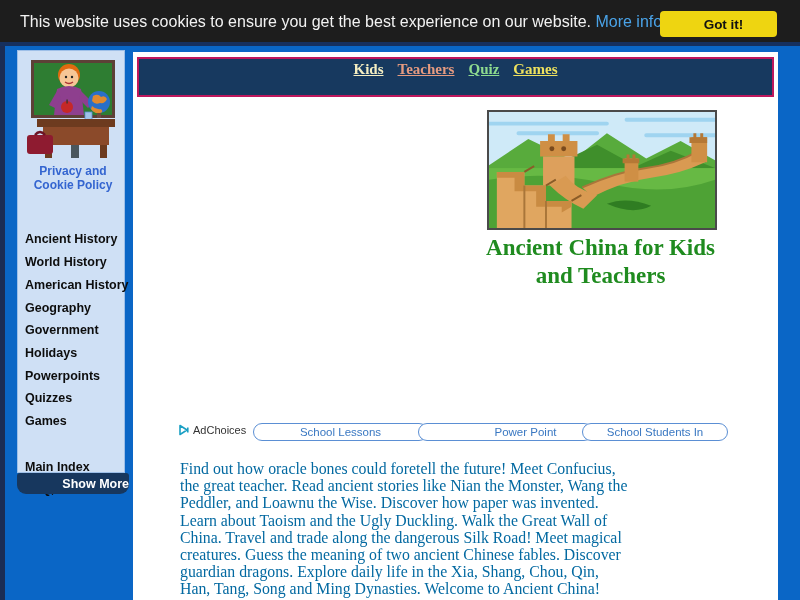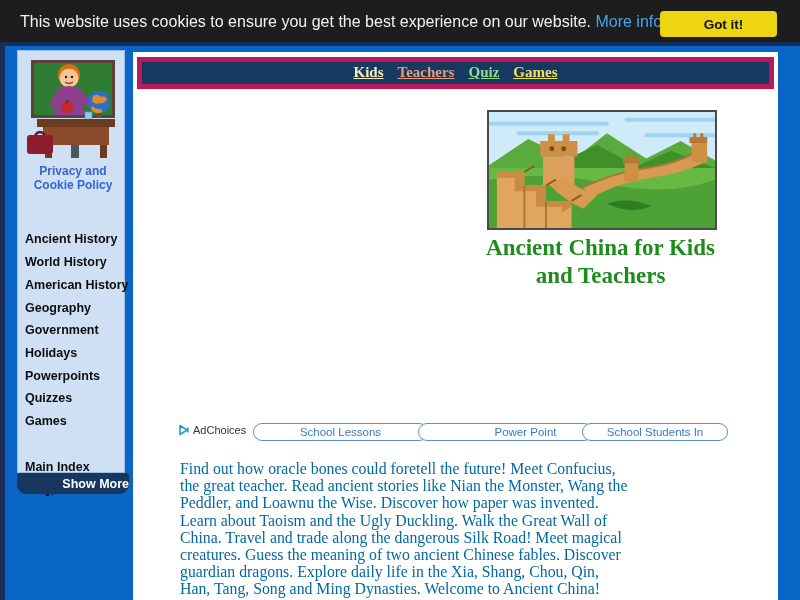--- a/index.html
+++ b/index.html
@@ -29,22 +29,22 @@
   .side-item { position:absolute; left:7px; width:100px; height:22px; color:#0d0d0d;
     font-weight:bold; font-size:12.5px; line-height:22px; cursor:pointer; white-space:nowrap;margin-top:36px; }
   #show-more-btn { left:17px; top:473px; width:112px; height:21px; background:#17375e;
     color:#fff; font-weight:bold; font-size:12.5px; text-align:right; line-height:20px;
     border:none; border-radius:3px 3px 9px 9px; cursor:pointer;
     font-family:"Liberation Sans", sans-serif; }
 
   
   #main { left:133px; top:52px; width:645px; height:548px; background:#fff;
     font-family:"Liberation Serif", serif; }
-  #top-nav { left:4px; top:5px; width:637px; height:32px; background:#17395f;
-    border:5px solid #be185d; text-align:center; line-height:19px; }
+  #top-nav { left:4px; top:5px; width:637px; height:40px; background:#17395f;
+    border:2px solid #be185d; text-align:center; line-height:19px; }
   #top-nav a { font-family:"Liberation Serif", serif; font-weight:bold; font-size:15px;
     text-decoration:underline; margin:0 5px; cursor:pointer; }
   .nav-kids { color:#f5eec2; }
   .nav-teachers { color:#e79b80; }
   .nav-quiz { color:#8fdc8f; }
   .nav-games { color:#efe25e; }
 
   #greatwall { left:354px; top:58px; width:230px; height:120px; border:2px solid #4a4a4a; }
   #page-title { left:300px; top:182px; width:335px; text-align:center; color:#1f8b1f;
     font-weight:bold; font-size:23px; line-height:28px; font-family:"Liberation Serif", serif; }

